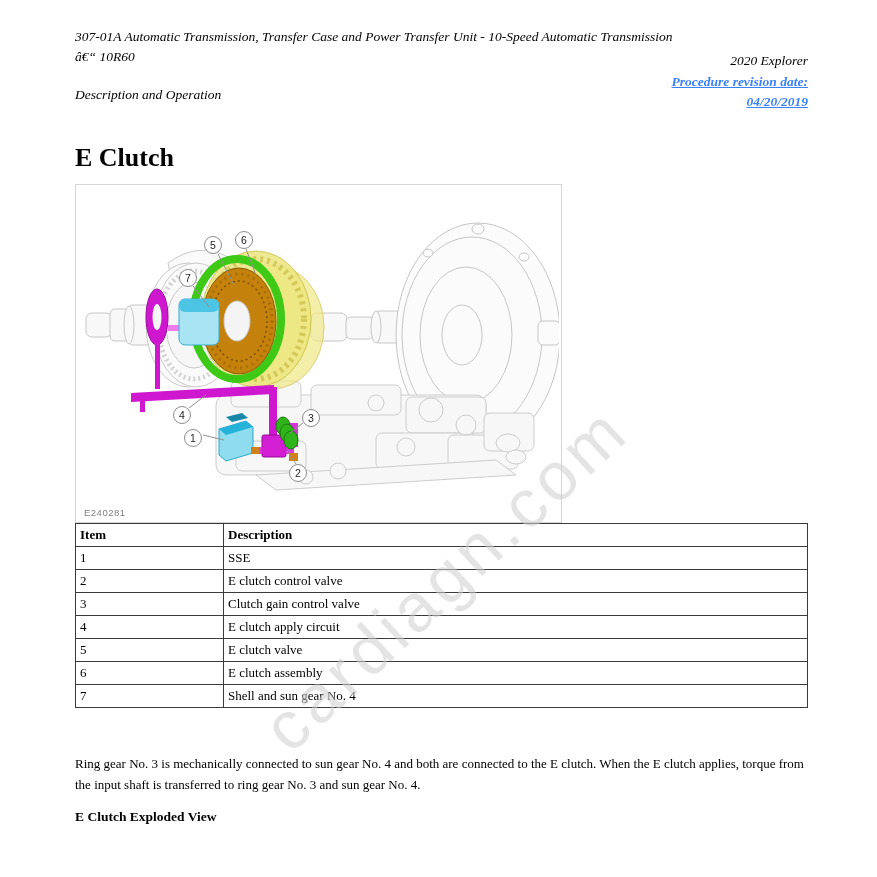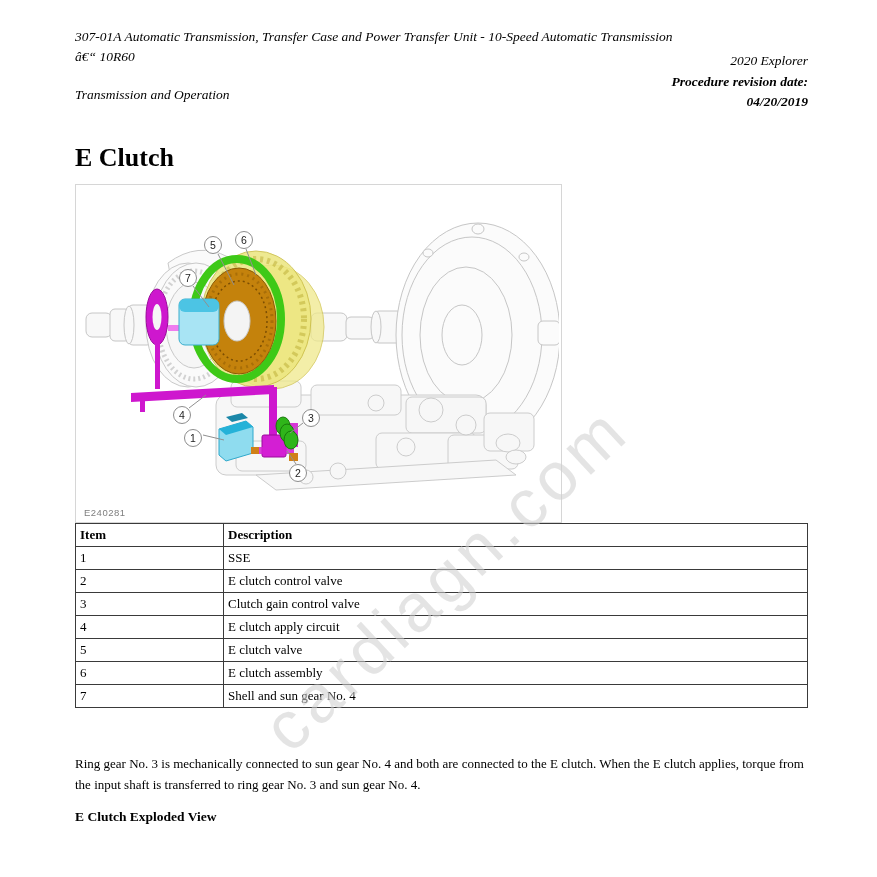--- a/index.html
+++ b/index.html
@@ -9,21 +9,21 @@
   }
   .content { padding:27px 69px 0 75px; }
 
   
   .hdr-row1 { display:flex; justify-content:space-between; align-items:flex-start; }
   .hdr-title { width:620px; font-style:italic; font-size:13.5px; line-height:1.5; }
   .hdr-vehicle { font-style:italic; font-size:13.5px; white-space:nowrap;margin-top:26px; }
   .hdr-row2 { display:flex; justify-content:space-between; align-items:flex-start; margin-top:3px; }
   .hdr-doctype { font-style:italic; font-size:13.5px; margin-top:15px; }
   .hdr-revision { text-align:right; font-style:italic; font-weight:bold; font-size:13.5px; line-height:1.45; }
-  .rev-link { color:#000000; cursor:pointer; }
+  .rev-link { color:#3b82f6; text-decoration:underline; cursor:pointer; }
 
   .page-title { margin:32px 0 0 0; text-align:left; font-size:26px; font-weight:bold; }
   .sec-heading { margin:18px 0 0 0; font-size:13.5px; font-weight:bold; }
 
   
   .figure-box { position:relative; margin-top:11px; width:485px; height:337px; border:1px solid #d6d6d6; background:#fff; }
   .figure-box svg { display:block; }
   .callout {
     position:absolute; width:18px; height:18px; border:1px solid #8d8d8d; border-radius:50%;
     background:#fff; font-family:"Liberation Sans", sans-serif; font-size:10.5px; color:#222;
@@ -57,21 +57,21 @@
 
 <div class="page">
   <div class="content">
 
     <div class="hdr-row1">
       <div class="hdr-title">307-01A Automatic Transmission, Transfer Case and Power Transfer Unit - 10-Speed Automatic Transmission â€“ 10R60</div>
       <div class="hdr-vehicle">2020 Explorer</div>
     </div>
 
     <div class="hdr-row2">
-      <div class="hdr-doctype">Transmission and Operation</div>
+      <div class="hdr-doctype">Description and Operation</div>
       <div class="hdr-revision">
         <a class="rev-link"><span>Procedure revision date:</span><br><span>04/20/2019</span></a>
       </div>
     </div>
 
     <h1 class="page-title">E Clutch</h1>
 
 
     <div class="figure-box">
       <svg width="483" height="335" viewBox="0 0 483 335">

